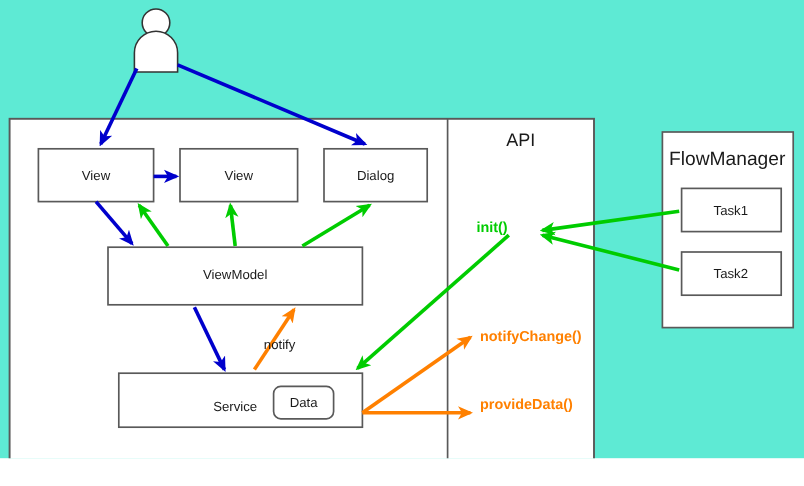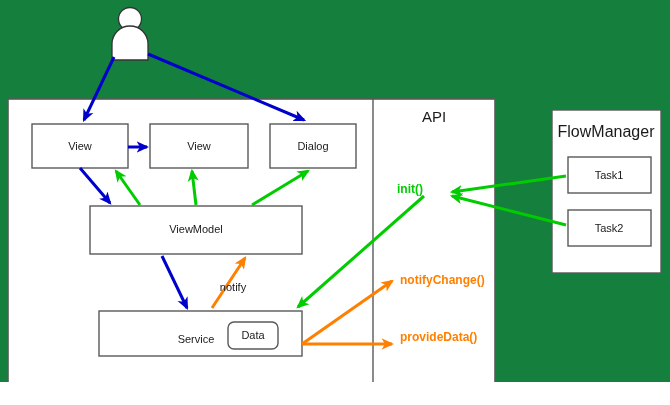--- a/index.html
+++ b/index.html
@@ -7,21 +7,21 @@
     padding: 0;
     background: #ffffff;
   }
   body {
     font-family: "Liberation Sans", sans-serif;
   }
   #canvas {
     position: relative;
     width: 670px;
     height: 382px;
-    background: #15803d;
+    background: #5eead4;
     overflow: hidden;
   }
   #diagram-svg {
     position: absolute;
     left: 0;
     top: 0;
     width: 670px;
     height: 405px;
   }
   .box-label {

